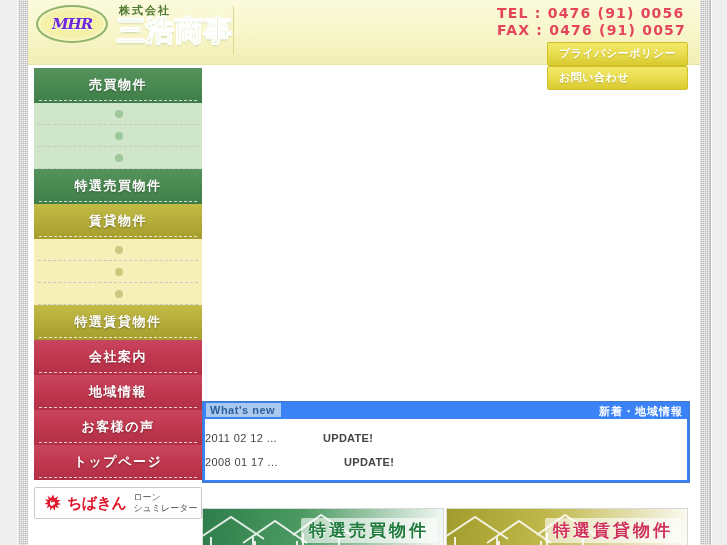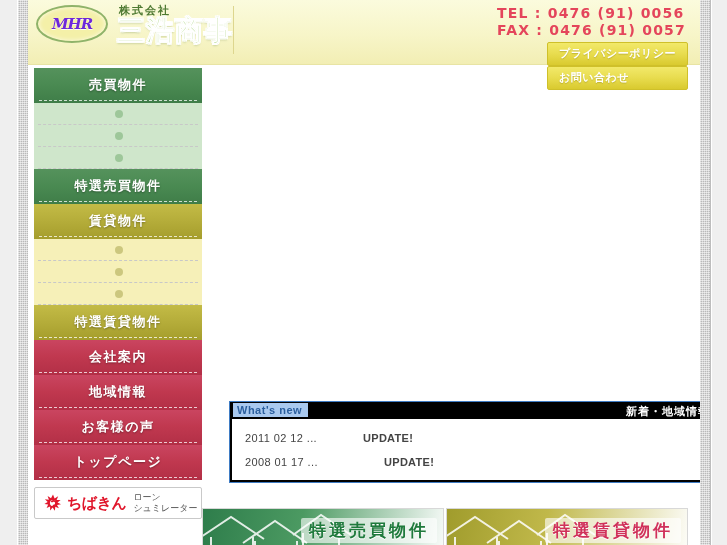--- a/index.html
+++ b/index.html
@@ -257,23 +257,22 @@
     top: 0;
     width: 492px;
     height: 481px;
   }
 
   #whatsnew {
     position: absolute;
     left: 0;
     top: 336px;
     width: 486px;
-    background: #000000;
+    background: #3b82f6;
     border: 1px solid #3f7cc4;
-    margin-left: 27px;
   }
   #whatsnew-bar {
     position: relative;
     height: 17px;
   }
   #whatsnew-title {
     position: absolute;
     left: 3px;
     top: 1px;
     font-size: 11px;
@@ -295,21 +294,20 @@
   #whatsnew-body {
     background: #ffffff;
     margin: 0 2px 2px;
     height: 54px;
     padding: 7px 0 0;
   }
   .news-row {
     display: flex;
     align-items: center;
     height: 24px;
-    padding-left: 13px;
     font-size: 11px;
     color: #444;
     cursor: pointer;
   }
   .news-date {
     width: 118px;
     letter-spacing: 0.4px;
     flex: 0 0 auto;
   }
   .news-update {

